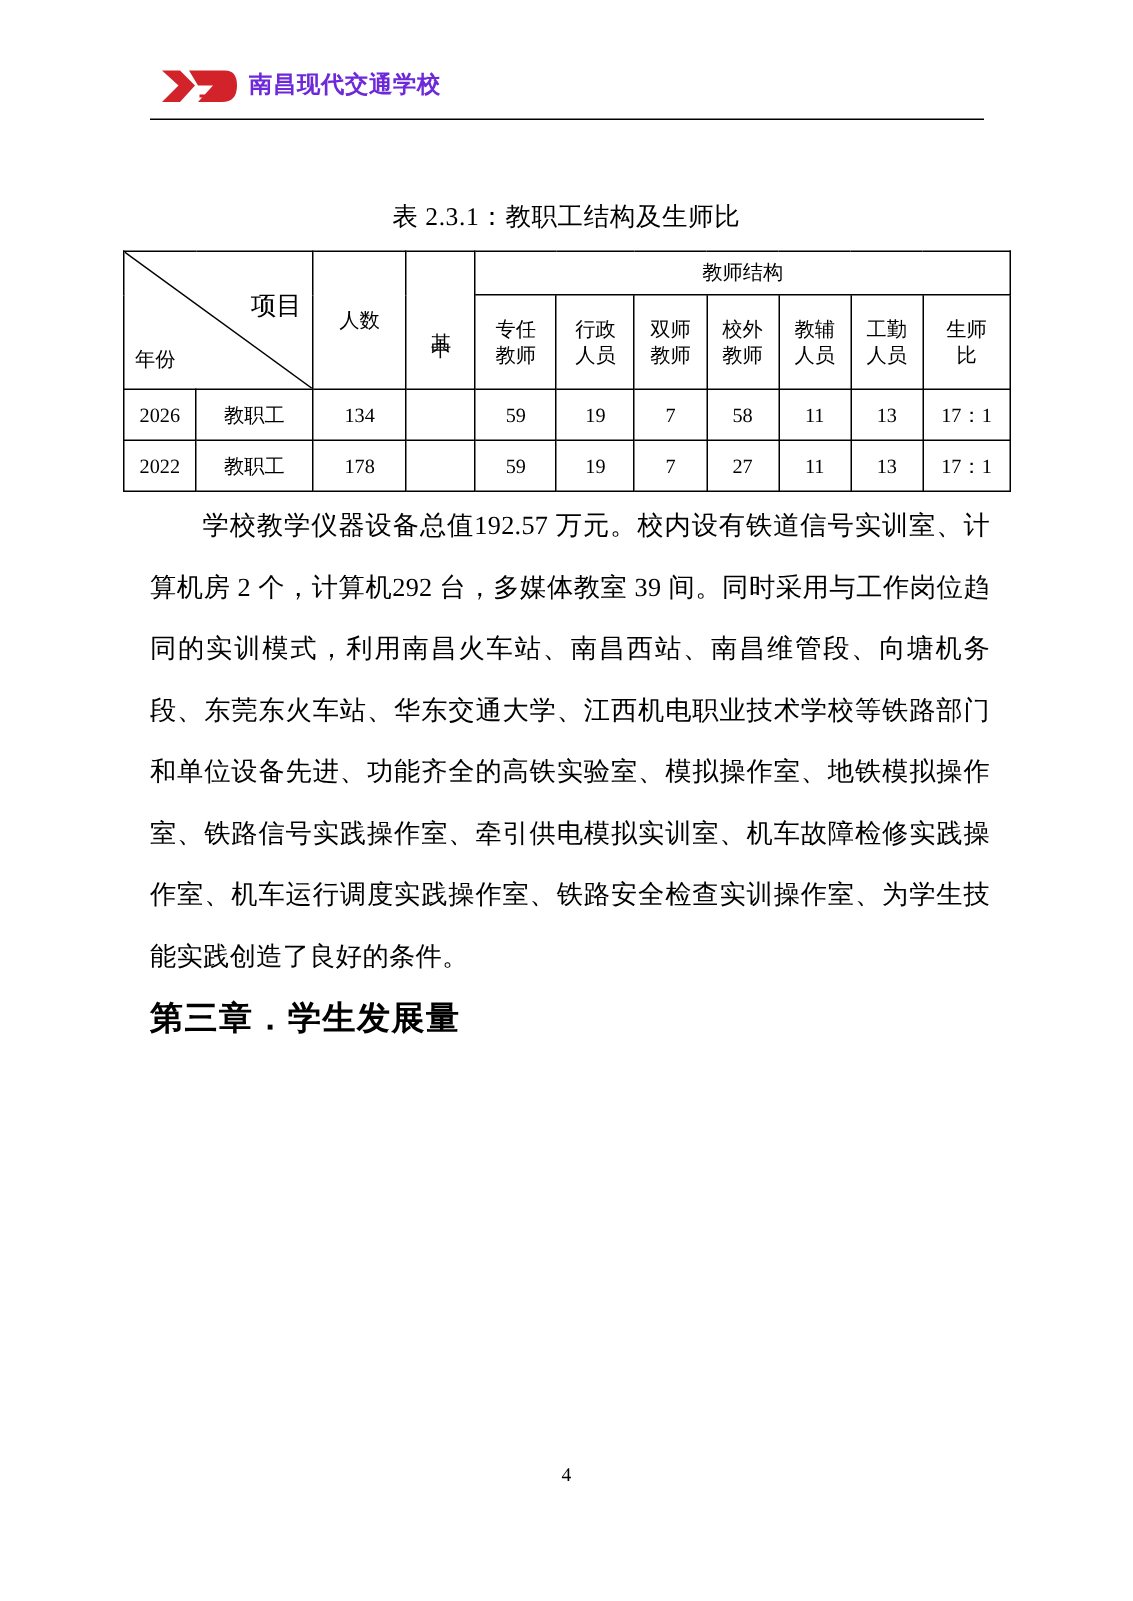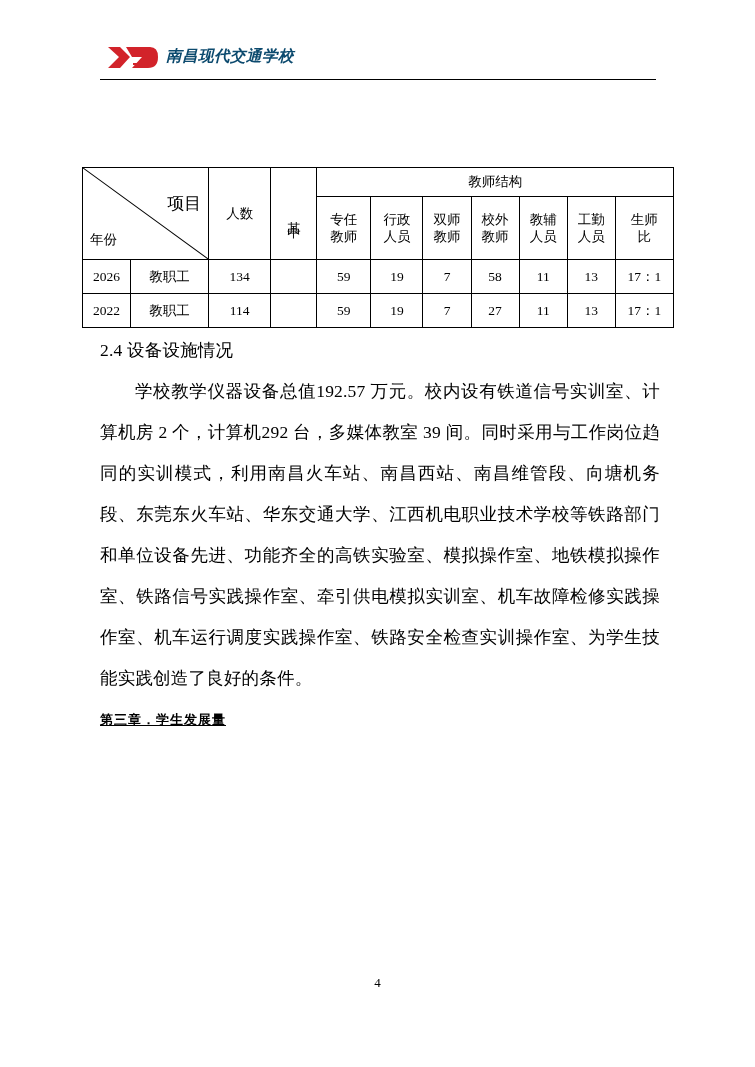--- a/index.html
+++ b/index.html
@@ -43,23 +43,22 @@
   }
   .logo-mark svg { display: block; }
   .logo-text {
     position: absolute;
     left: 66px;
     top: 2px;
     font-family: "DejaVu Sans", "Liberation Sans", sans-serif;
     font-size: 15.5px;
     font-weight: bold;
     letter-spacing: 0.5px;
-    color: #0c4a6e;
+    color: #6d28d9;
     white-space: nowrap;
-    font-style: italic;
   }
 
   
   .table-caption {
     position: absolute;
     left: 0;
     top: 133px;
     width: 755px;
     text-align: center;
     font-size: 17px;
@@ -139,24 +138,23 @@
   .body-text p {
     margin: 0;
   }
   .p-indent { text-indent: 2em; }
   .heading-sub {
     margin: 0;
     font-size: 17.5px;
   }
   .chapter-heading {
     margin: 0;
-    font-size: 13px;
+    font-size: 22px;
     font-weight: bold;
     letter-spacing: 1px;
-    text-decoration: underline;
   }
 
   .page-number {
     position: absolute;
     left: 0;
     top: 975px;
     width: 755px;
     text-align: center;
     font-size: 13px;
   }
@@ -171,20 +169,21 @@
       <svg width="56" height="28" viewBox="0 0 56 28">
         <path d="M2 3 L14 3 L24 13 L14 24 L2 24 L13 13 Z" fill="#d2232a"></path>
         <path d="M20 3 L32 3 L44 3 Q52 3 52 13 Q52 24 42 24 L26 24 L36 13 L26 13 Z" fill="#d2232a"></path>
         <path d="M27 20 L45 20 Q48 20 48 14" fill="none" stroke="#d2232a" stroke-width="2"></path>
       </svg>
     </div>
     <div class="logo-text">南昌现代交通学校</div>
     <div class="header-rule"></div>
   </div>
 
+  <div class="table-caption">表 2.3.1：教职工结构及生师比</div>
 
   <div class="tbl-wrap">
     <table class="structure">
       <colgroup>
         <col style="width:48px">
         <col style="width:78px">
         <col style="width:62px">
         <col style="width:46px">
         <col style="width:54px">
         <col style="width:52px">
@@ -242,34 +241,33 @@
           <td>19</td>
           <td>7</td>
           <td>58</td>
           <td>11</td>
           <td>13</td>
           <td>17：1</td>
         </tr>
         <tr class="data-row">
           <td>2022</td>
           <td>教职工</td>
-          <td>114</td>
+          <td>178</td>
           <td></td>
           <td>59</td>
           <td>19</td>
           <td>7</td>
           <td>27</td>
           <td>11</td>
           <td>13</td>
           <td>17：1</td>
         </tr>
       </tbody>
     </table>
   </div>
 
   <div class="body-text">
-    <p class="heading-sub">2.4 设备设施情况</p>
     <p class="p-indent">学校教学仪器设备总值192.57 万元。校内设有铁道信号实训室、计算机房 2 个，计算机292 台，多媒体教室 39 间。同时采用与工作岗位趋同的实训模式，利用南昌火车站、南昌西站、南昌维管段、向塘机务段、东莞东火车站、华东交通大学、江西机电职业技术学校等铁路部门和单位设备先进、功能齐全的高铁实验室、模拟操作室、地铁模拟操作室、铁路信号实践操作室、牵引供电模拟实训室、机车故障检修实践操作室、机车运行调度实践操作室、铁路安全检查实训操作室、为学生技能实践创造了良好的条件。</p>
     <p class="chapter-heading">第三章．学生发展量</p>
   </div>
 
   <div class="page-number">4</div>
 </div>
 
 </body></html>

